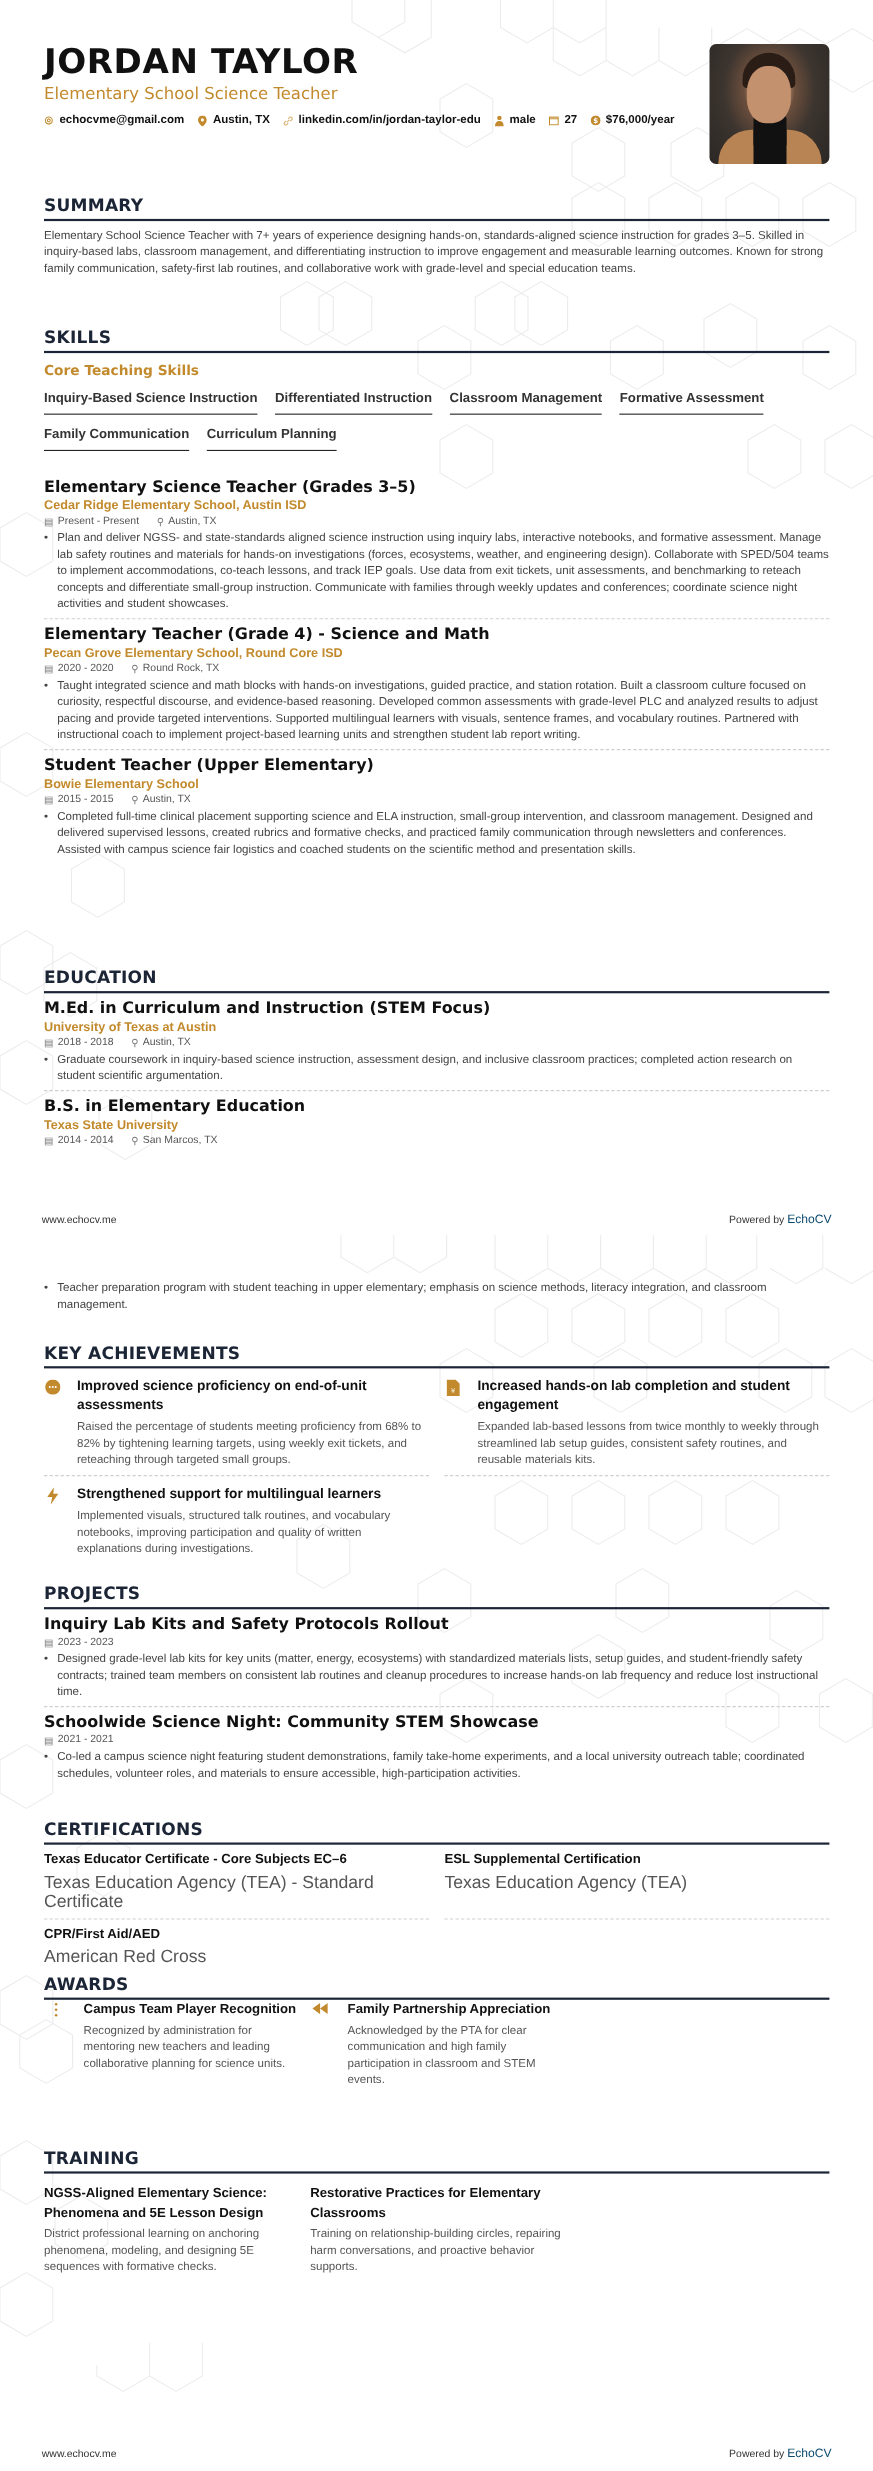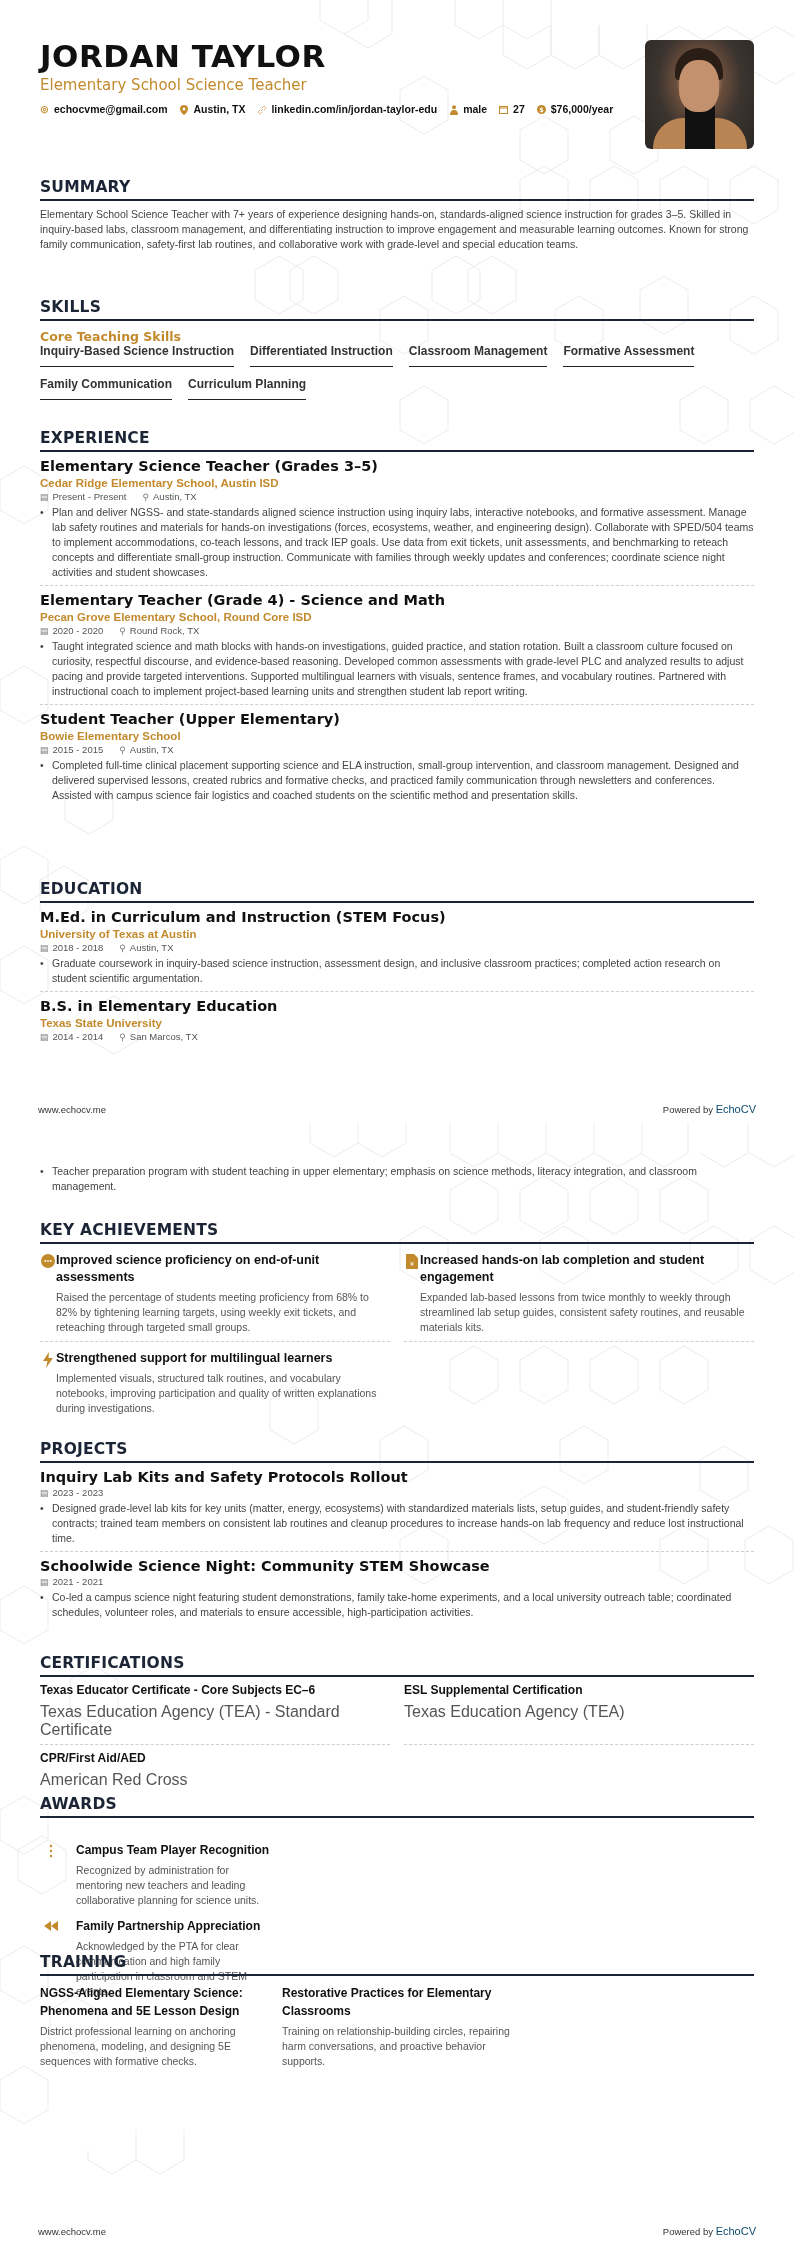--- a/index.html
+++ b/index.html
@@ -21,49 +21,49 @@
   .photo .neck { position: absolute; left: 40px; top: 62px; width: 30px; height: 30px; background: #111; border-radius: 6px 6px 0 0; }
   .photo .coat { position: absolute; left: 8px; top: 78px; width: 94px; height: 40px; background: #b98453; border-radius: 30px 30px 0 0; }
   .photo .coat2 { position: absolute; left: 40px; top: 78px; width: 30px; height: 40px; background: #111; }
 
   
   .section { position: absolute; left: 40px; width: 714px; }
   .sec-title { font-family: "DejaVu Sans", sans-serif; font-weight: bold; font-size: 15.5px; color: #1c2536; letter-spacing: 0.2px; padding-bottom: 3px; border-bottom: 2.5px solid #1c2536; }
   .body-text { font-size: 10.5px; color: #444; line-height: 15px; margin-top: 8px; }
 
   .skills-cat { font-family: "DejaVu Sans", sans-serif; font-weight: bold; font-size: 12.5px; color: #c28a2c; margin-top: 8px; }
-  .skills { display: flex; flex-wrap: wrap; gap: 10px 16px; margin-top: 0; }
+  .skills { display: flex; flex-wrap: wrap; gap: 10px 16px; margin-top: 10px; }
   .skill { font-size: 12px; font-weight: bold; color: #333; padding-bottom: 8px; border-bottom: 1.5px solid #222; }
 
   .entry { padding: 6px 0 5px; border-bottom: 1px dashed #cfcfcf; }
   .entry:last-child { border-bottom: none; }
   .entry-title { font-family: "DejaVu Sans", sans-serif; font-weight: bold; font-size: 14.5px; color: #111; }
   .entry-org { font-weight: bold; font-size: 11.5px; color: #c28a2c; margin-top: 3px; }
   .entry-meta { font-size: 9.5px; color: #555; margin-top: 2px; display: flex; gap: 16px; }
   .meta-item { display: flex; gap: 4px; align-items: center; }
   .mico { color: #777; font-size: 9px; }
   .bullet { font-size: 10.5px; color: #444; line-height: 15px; margin-top: 3px; padding-left: 12px; position: relative; }
   .bullet::before { content: "•"; position: absolute; left: 0; top: 0; color: #444; }
 
   .footer { position: absolute; left: 38px; width: 718px; display: flex; justify-content: space-between; align-items: baseline; font-size: 9.5px; color: #333; }
   .footer .brand { font-size: 11px; color: #0c4a6e; text-align: center; }
 
   .grid2 { display: grid; grid-template-columns: 1fr 1fr; column-gap: 14px; }
-  .ach { display: flex; padding: 8px 0 6px; border-bottom: 1px dashed #cfcfcf; }
+  .ach { display: flex; gap: 14px; padding: 8px 0 6px; border-bottom: 1px dashed #cfcfcf; }
   .ach.nob { border-bottom: none; }
   .ach-icon { width: 16px; flex: 0 0 16px; padding-top: 2px; color: #c28a2c; font-size: 14px; text-align: center; }
   .ach-title { font-weight: bold; font-size: 12.5px; color: #111; line-height: 17px; }
   .ach-desc { font-size: 10.5px; color: #555; line-height: 15px; margin-top: 4px; }
 
   .cert { padding: 6px 0 5px; border-bottom: 1px dashed #cfcfcf; }
   .cert.nob { border-bottom: none; }
   .cert-title { font-weight: bold; font-size: 12px; color: #111; }
   .cert-sub { font-size: 16px; color: #555; margin-top: 6px; }
 
-  .awards { display: flex; gap: 10px; margin-top: 24px; flex-direction: column; }
+  .awards { display: flex; gap: 10px; margin-top: 0; }
   .award { display: flex; gap: 14px; width: 230px; }
   .award-icon { width: 22px; flex: 0 0 22px; color: #c28a2c; font-size: 12px; text-align: center; padding-top: 2px; }
   .award-title { font-weight: bold; font-size: 12px; color: #111; line-height: 17px; }
   .award-desc { font-size: 10.5px; color: #555; line-height: 15px; margin-top: 4px; }
 
   .trainings { display: flex; gap: 14px; margin-top: 8px; }
   .training { width: 228px; }
   .training-title { font-weight: bold; font-size: 12px; color: #111; line-height: 18px; }
   .training-desc { font-size: 10.5px; color: #555; line-height: 15px; margin-top: 4px; }
 </style>
@@ -170,21 +170,20 @@
     <span class="skill">Inquiry-Based Science Instruction</span>
     <span class="skill">Differentiated Instruction</span>
     <span class="skill">Classroom Management</span>
     <span class="skill">Formative Assessment</span>
     <span class="skill">Family Communication</span>
     <span class="skill">Curriculum Planning</span>
   </div>
 </div>
 
 <div class="section" style="top:429px;">
-  <div class="sec-title">EXPERIENCE</div>
   <div class="entry">
     <div class="entry-title">Elementary Science Teacher (Grades 3–5)</div>
     <div class="entry-org">Cedar Ridge Elementary School, Austin ISD</div>
     <div class="entry-meta">
       <span class="meta-item">
           <span class="mico">▤</span>
           <span>Present - Present</span>
         </span>
       <span class="meta-item">
           <span class="mico">⚲</span>

